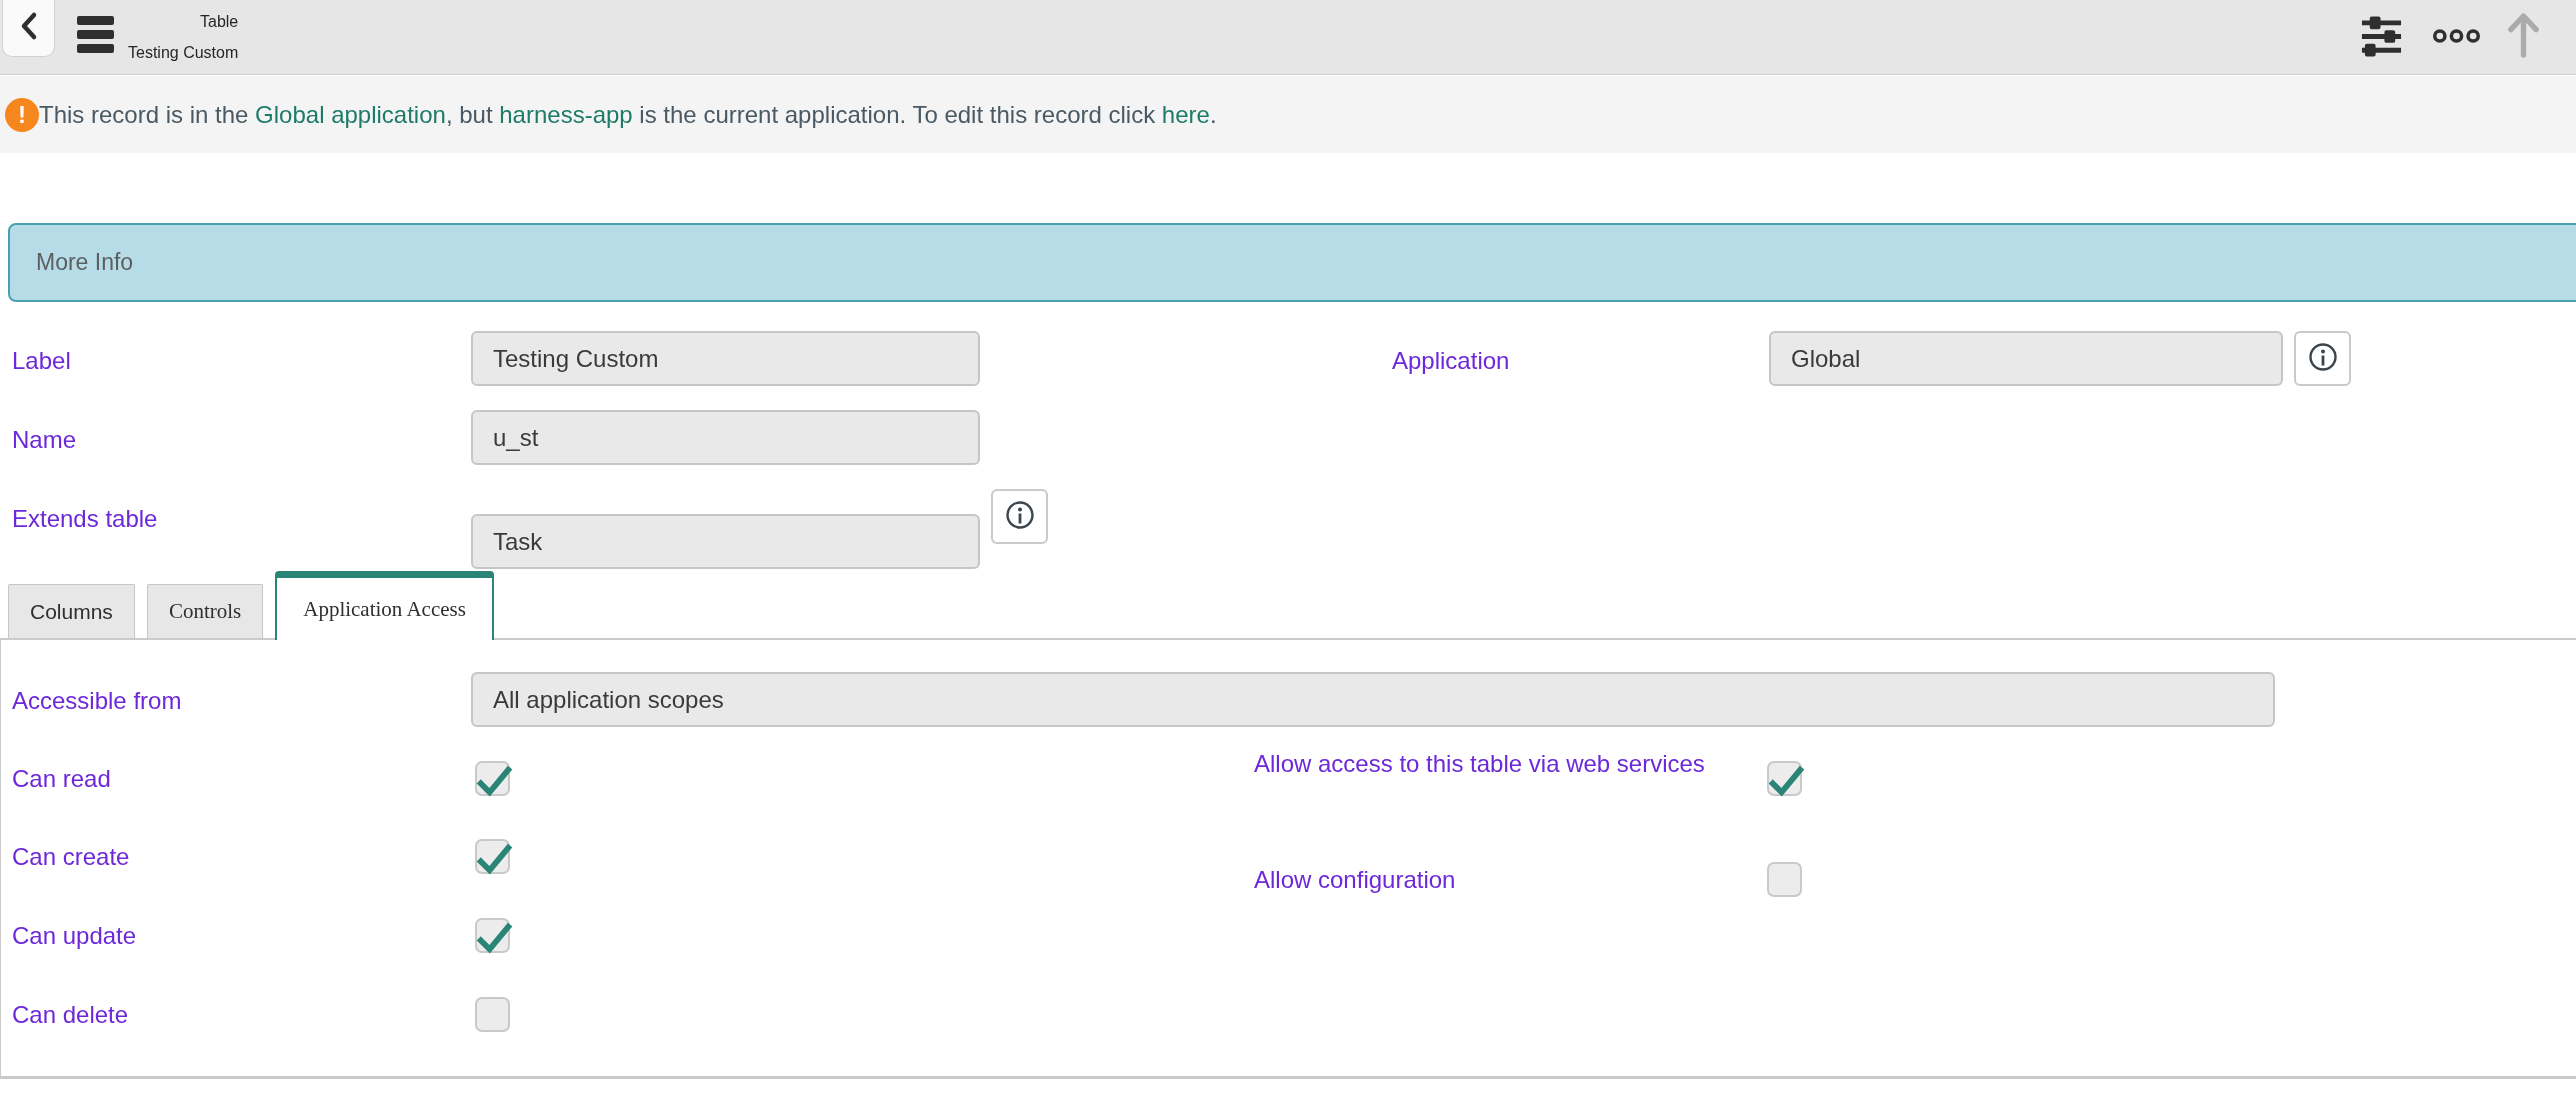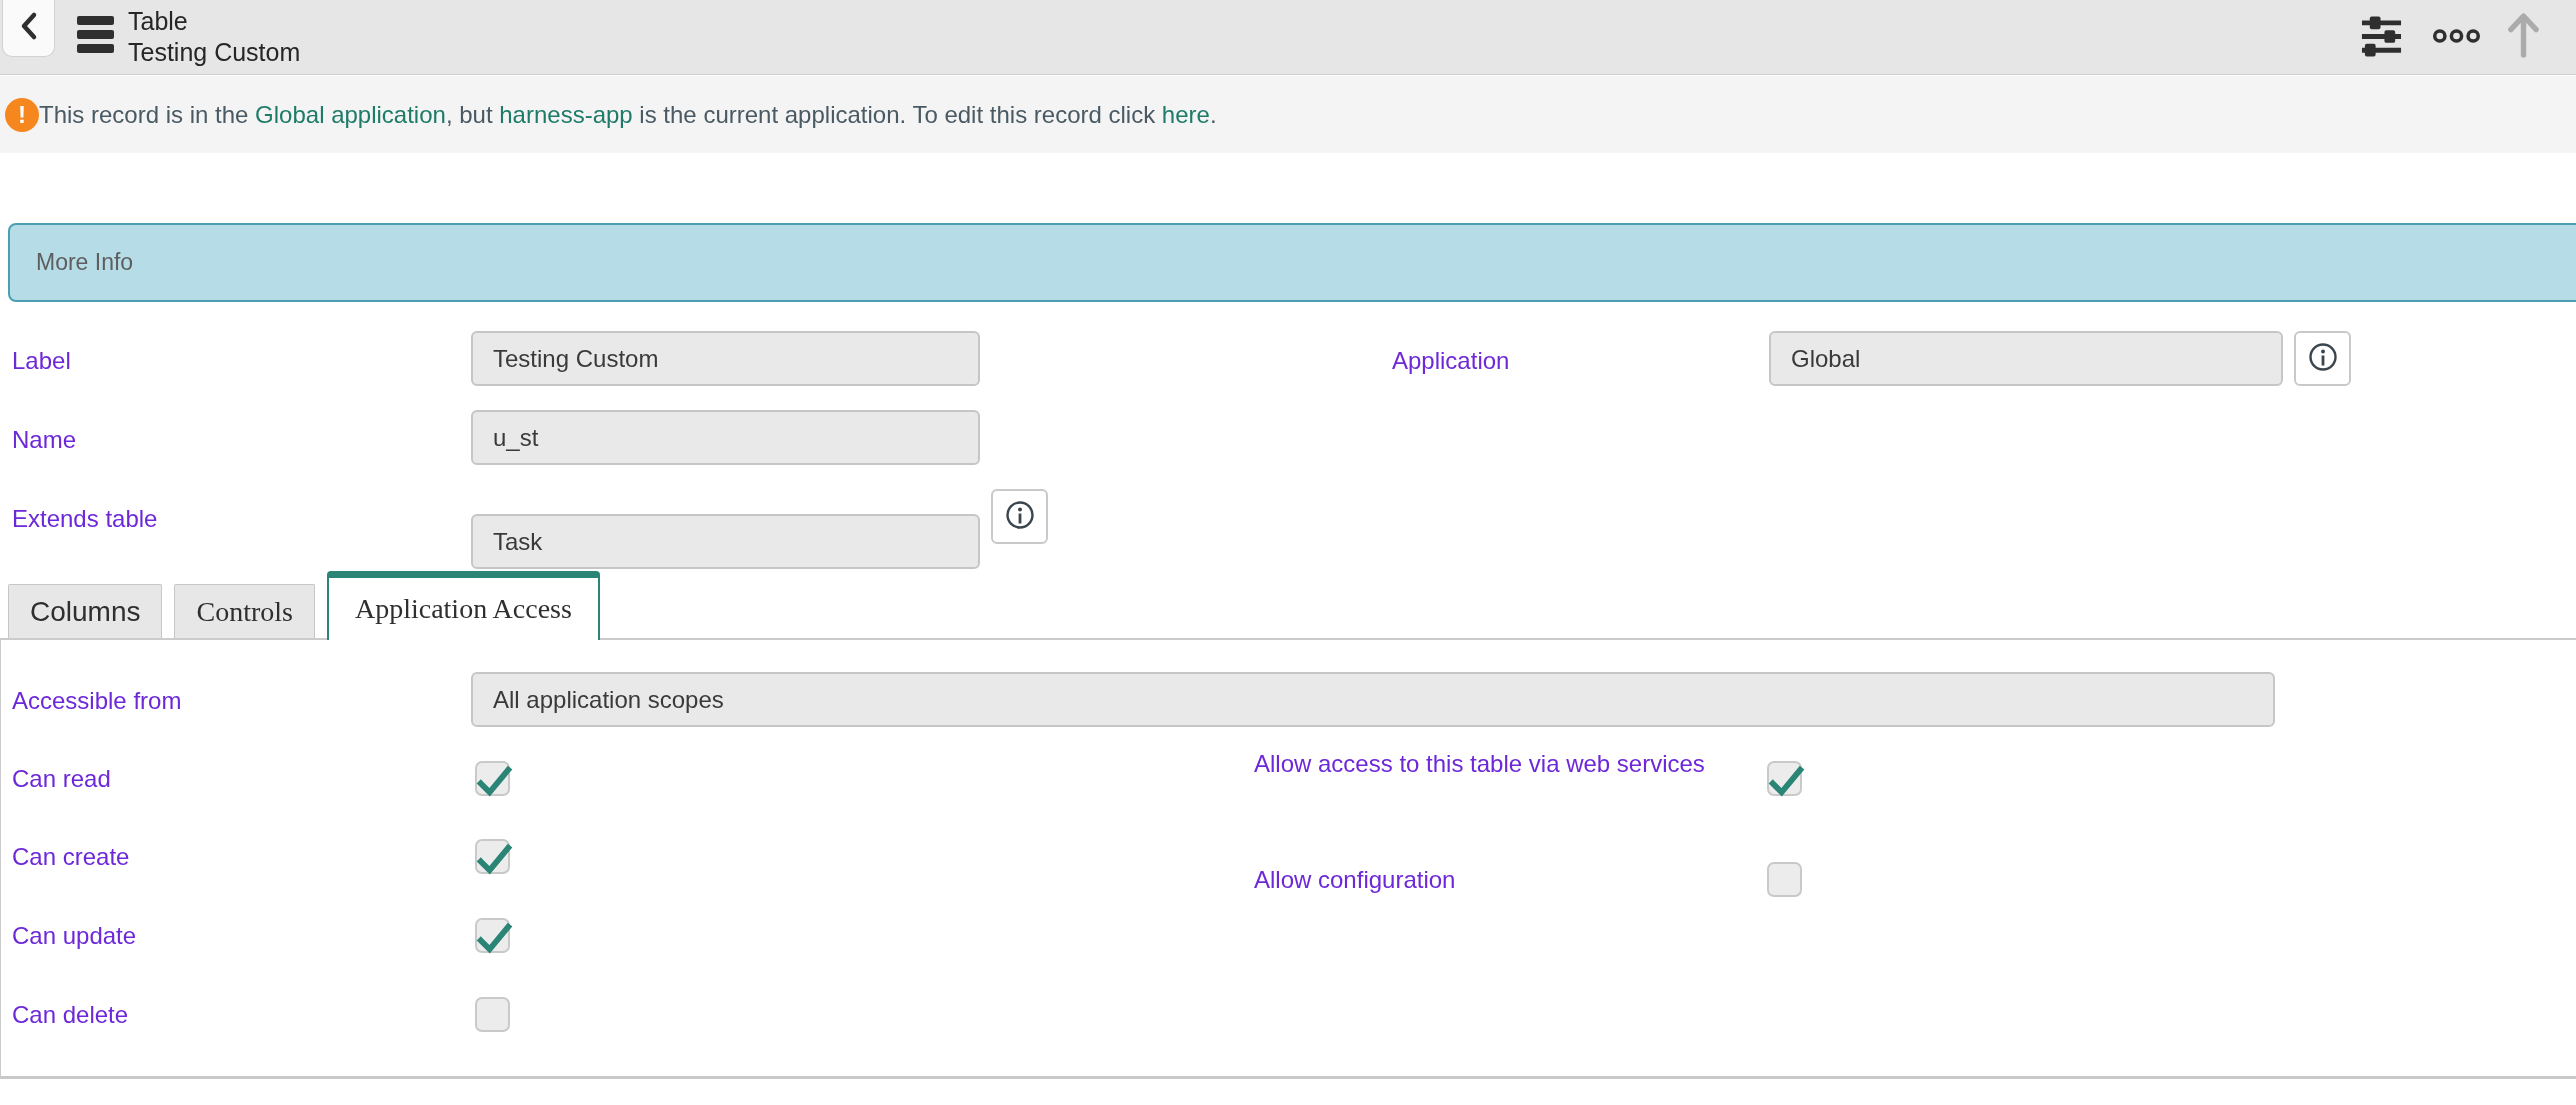--- a/index.html
+++ b/index.html
@@ -7,21 +7,21 @@
     font-family:"Liberation Sans", sans-serif; color:#2f3438; position:relative; }
 
   
   .app-header { position:absolute; left:0; top:0; width:2576px; height:75px;
     background:#e6e6e6; border-bottom:1px solid #cdcdcd; }
   .back-btn { position:absolute; left:2px; top:0; width:53px; height:57px;
     background:#fafafa; border:1px solid #d2d2d2; border-top:none;
     border-radius:0 0 10px 10px; display:flex; align-items:center; justify-content:center; cursor:pointer; }
   .hamburger { position:absolute; left:77px; top:16px; width:37px; height:43px; cursor:pointer; }
   .hamburger span { display:block; width:37px; height:9px; background:#2f2f2f; border-radius:2px; margin-bottom:5px; }
-  .hdr-titles { position:absolute; left:128px; top:6px; line-height:31px; font-size:25px; color:#262626; }
+  .hdr-titles { position:absolute; left:128px; top:6px; line-height:31px; font-size:16px; color:#262626;text-align:right; }
   .hdr-btn { position:absolute; background:transparent; border:none; cursor:pointer; }
   .filter-btn { left:2357px; top:12px; width:49px; height:51px; }
   .more-btn { left:2430px; top:20px; width:53px; height:35px; }
   .up-btn { left:2501px; top:6px; width:45px; height:59px; }
 
   
   .warning-bar { position:absolute; left:0; top:76px; width:2576px; height:77px;
     background:#f4f4f4; display:flex; align-items:center; font-size:24px; color:#4a5a64; }
   .warn-icon { width:34px; height:34px; border-radius:50%; background:#f6871f; color:#fff;
     font-weight:bold; font-size:24px; display:flex; align-items:center; justify-content:center;
@@ -40,21 +40,21 @@
   .ro-input { position:absolute; height:55px; background:#e9e9e9; border:2px solid #c6c6c6;
     border-radius:6px; display:flex; align-items:center; padding-left:20px;
     font-size:24px; color:#3a3a3a; }
   .info-btn { position:absolute; width:57px; height:55px; background:#fff; border:2px solid #c9c9c9;
     border-radius:6px; display:flex; align-items:center; justify-content:center; cursor:pointer; }
 
   
   .tabs { position:absolute; left:8px; top:571px; height:69px; display:flex; align-items:flex-end; z-index:3; }
   .tab { height:54px; margin-bottom:2px; padding:0 21px; background:#e7e7e7;
     border:1px solid #c6c6c6; border-bottom:none; border-radius:2px 2px 0 0;
-    display:flex; align-items:center; font-size:28px; color:#2f2f2f; cursor:pointer; }
+    display:flex; align-items:center; font-size:21px; color:#2f2f2f; cursor:pointer; }
   .tab + .tab { margin-left:12px;font-family:Liberation Serif, serif; }
   .tab.active { height:69px; margin-bottom:0; padding:0 26px; background:#fff;
     border:2px solid #2a8577; border-top-width:7px; border-bottom:none; border-radius:4px 4px 0 0; }
 
   
   .tab-panel { position:absolute; left:0; top:638px; width:2576px; height:441px; background:#fff;
     border-top:2px solid #cbcbcb; border-left:1px solid #cbcbcb; border-bottom:3px solid #c9c9c9; z-index:1; }
 
   .checkbox { position:absolute; width:35px; height:35px; background:#ececec;
     border:2px solid #c9c9c9; border-radius:7px; cursor:pointer; }

